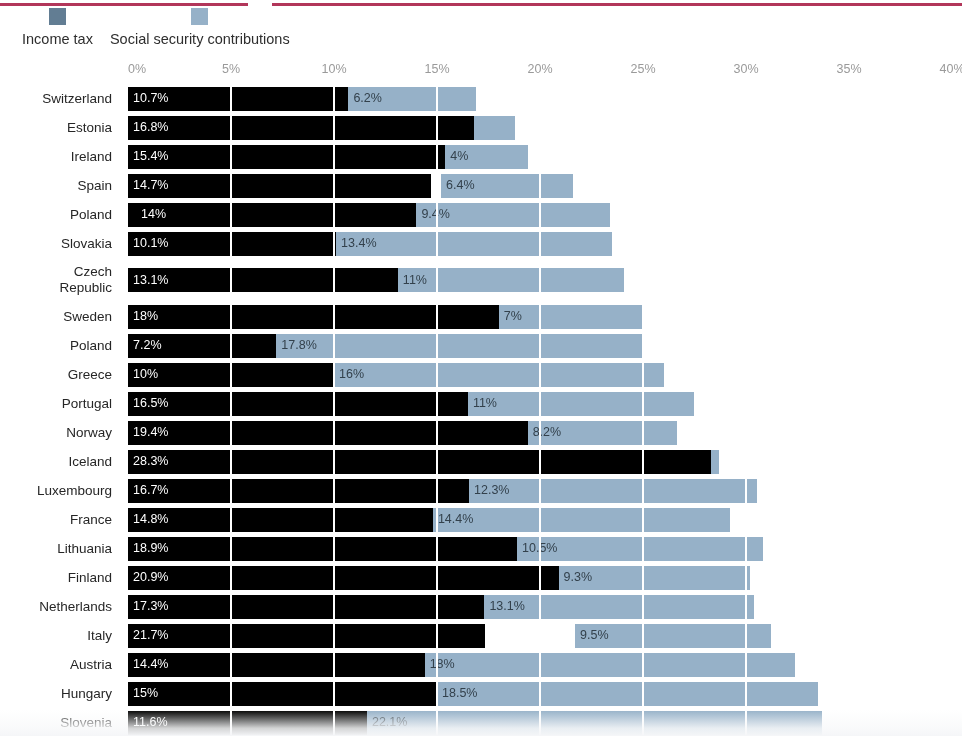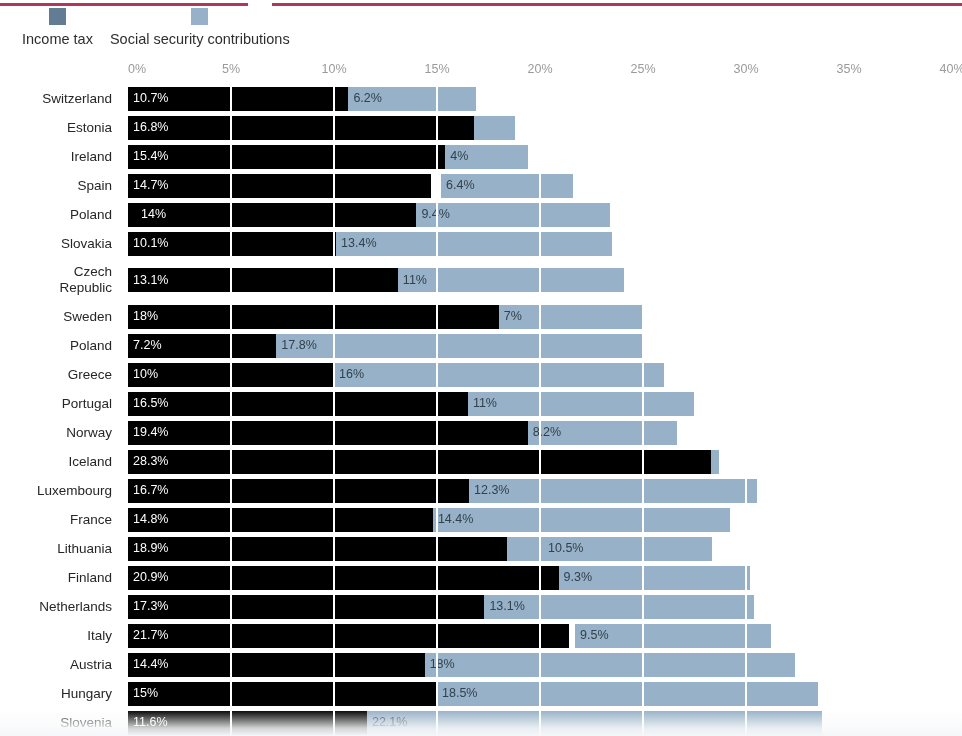--- a/index.html
+++ b/index.html
@@ -365,21 +365,21 @@
                 <span class="seg-label">14.4%</span>
               </div>
             </div>
           </div>
           <div class="row">
             <div class="row-label">Lithuania</div>
             <div class="bar-area">
               <div class="seg seg-income" style="left: 0px; width: 389.34px;">
                 <span class="seg-label">18.9%</span>
               </div>
-              <div class="seg seg-social" style="left: 379px; width: 205px; padding-left: 36px;">
+              <div class="seg seg-social" style="left: 389px; width: 246px;">
                 <span class="seg-label">10.5%</span>
               </div>
             </div>
           </div>
           <div class="row">
             <div class="row-label">Finland</div>
             <div class="bar-area">
               <div class="seg seg-income" style="left: 0px; width: 430.54px;">
                 <span class="seg-label">20.9%</span>
               </div>
@@ -395,21 +395,21 @@
                 <span class="seg-label">17.3%</span>
               </div>
               <div class="seg seg-social" style="left: 356.38px; width: 269.86px;">
                 <span class="seg-label">13.1%</span>
               </div>
             </div>
           </div>
           <div class="row">
             <div class="row-label">Italy</div>
             <div class="bar-area">
-              <div class="seg seg-income" style="left: 0px; width: 441px;">
+              <div class="seg seg-income" style="left: 0px; width: 357px;">
                 <span class="seg-label">21.7%</span>
               </div>
               <div class="seg seg-social" style="left: 447.02px; width: 195.7px;">
                 <span class="seg-label">9.5%</span>
               </div>
             </div>
           </div>
           <div class="row">
             <div class="row-label">Austria</div>
             <div class="bar-area">

